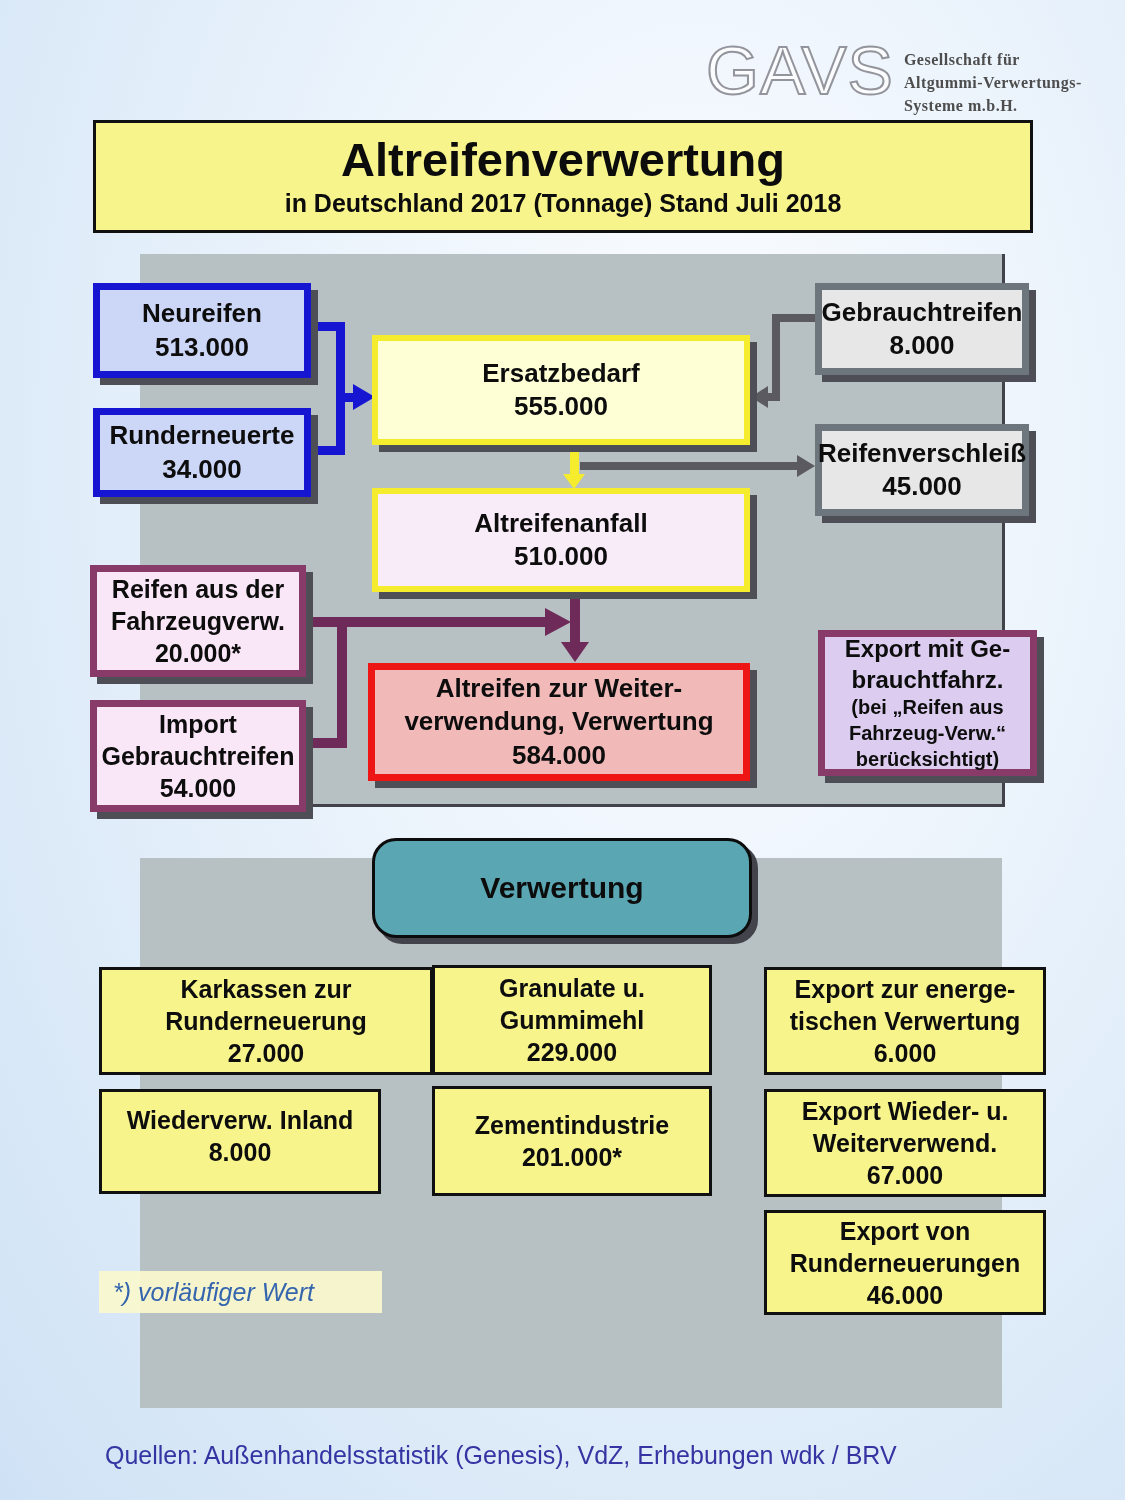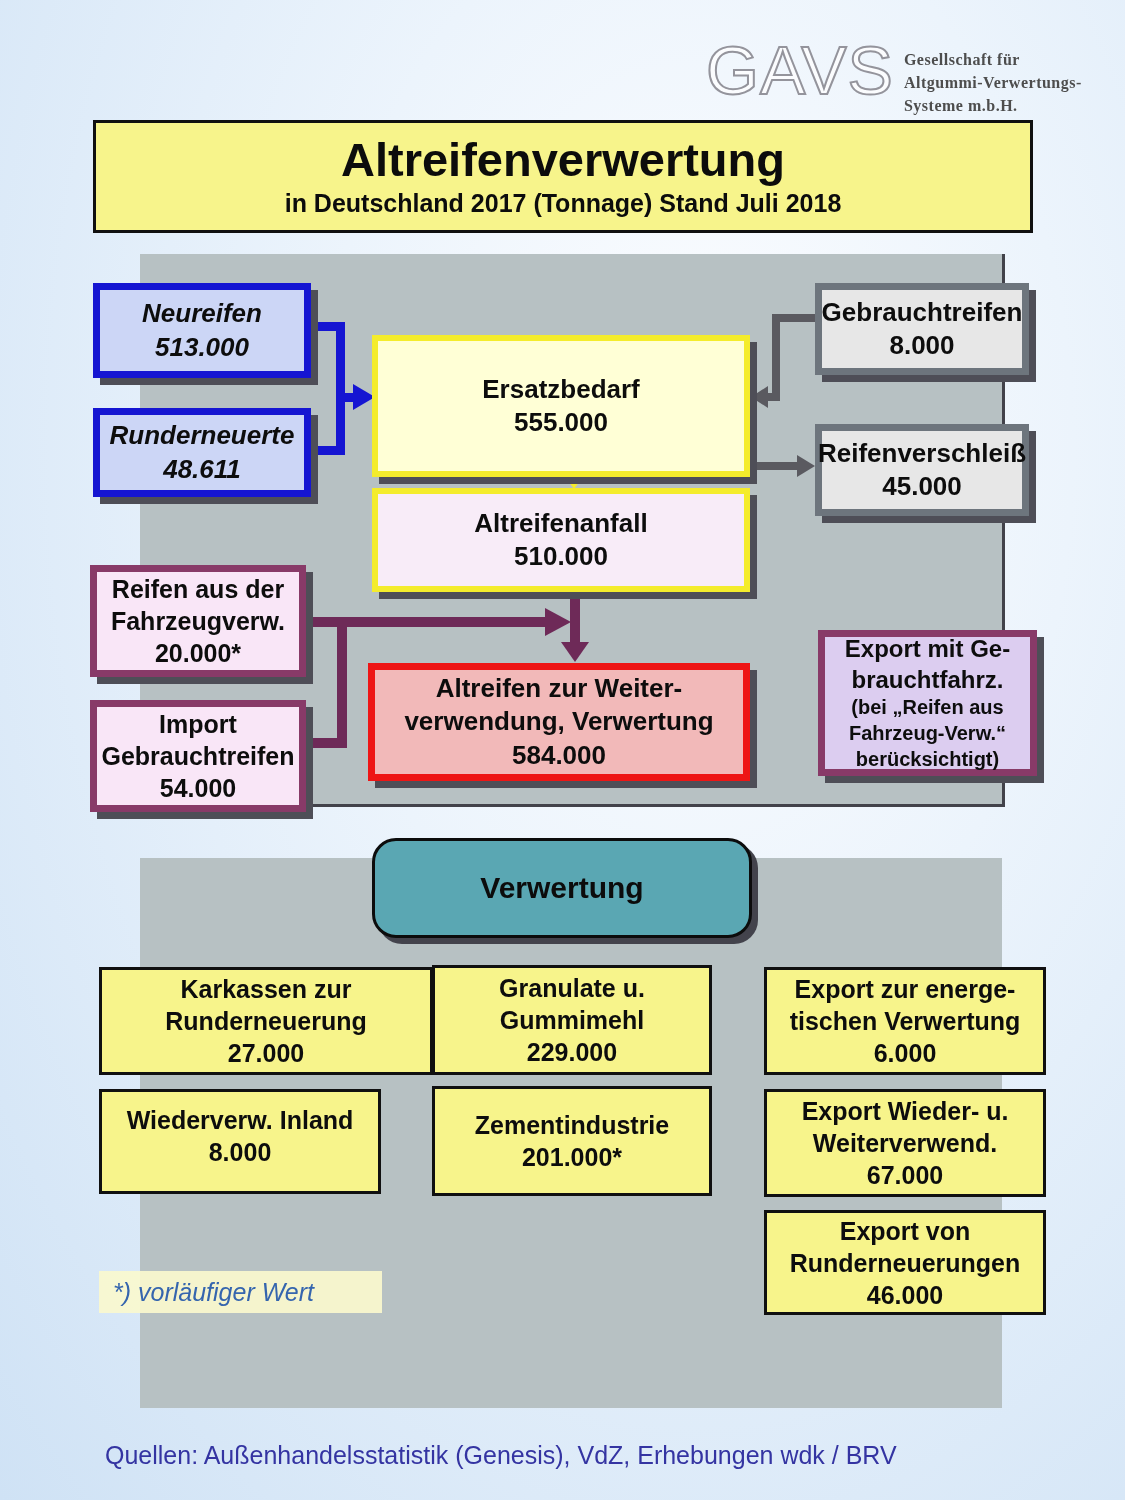--- a/index.html
+++ b/index.html
@@ -35,21 +35,21 @@
     border-right:3px solid #42424a; border-bottom:3px solid #42424a; }
   #panel-verwertung { left:140px; top:858px; width:862px; height:550px; }
   
   .node {
     position:absolute; box-sizing:border-box;
     display:flex; flex-direction:column; align-items:center; justify-content:center;
     text-align:center; font-weight:bold; color:#0d0d0d;
   }
   .txt { white-space:pre-line; line-height:1.28; }
   .shadow { box-shadow:7px 7px 0 #4e4e57; }
-  .blue    { background:#ccd6f6; border:7px solid #1515d2; font-size:26px;font-style:italic; }
+  .blue    { background:#ccd6f6; border:7px solid #1515d2; font-size:26px; }
   .grayb   { background:#e7e7e7; border:7px solid #6d757d; font-size:26px; }
   .lyellow { background:#ffffd6; border:6px solid #f4ec2c; font-size:26px; }
   .lpinky  { background:#f8ecf8; border:6px solid #f4ec2c; font-size:26px; }
   .pinkm   { background:#f9e6f7; border:7px solid #883a68; font-size:25px; }
   .redbox  { background:#f2b9b9; border:7px solid #ee1515; font-size:26px; }
   .violet  { background:#dccdf0; border:7px solid #883a68; }
   .violet .big { font-size:24px; }
   .violet .small { font-size:20px; }
   .yplain  { background:#f7f48b; border:3px solid #101010; font-size:25px; }
   #verwertung-header {
@@ -121,23 +121,23 @@
   <div class="seg c-purple" style="left:304px;top:738px;width:43px;height:10px;"></div>
   <div class="seg c-purple" style="left:570px;top:592px;width:10px;height:51px;"></div>
   <div class="head" style="left:561px;top:642px;border-left:14px solid transparent;border-right:14px solid transparent;border-top:20px solid #6e2a58;"></div>
 
   <div class="node blue shadow" style="left:93px;top:283px;width:218px;height:95px;">
     <div class="txt">Neureifen
 513.000</div>
   </div>
   <div class="node blue shadow" style="left:93px;top:408px;width:218px;height:89px;">
     <div class="txt">Runderneuerte
-48.611</div>
-  </div>
-  <div class="node lyellow shadow" style="left:372px;top:335px;width:378px;height:142px;">
+34.000</div>
+  </div>
+  <div class="node lyellow shadow" style="left:372px;top:335px;width:378px;height:110px;">
     <div class="txt">Ersatzbedarf
 555.000</div>
   </div>
   <div class="node grayb shadow" style="left:815px;top:283px;width:214px;height:92px;">
     <div class="txt">Gebrauchtreifen
 8.000</div>
   </div>
   <div class="node grayb shadow" style="left:815px;top:424px;width:214px;height:92px;">
     <div class="txt">Reifenverschleiß
 45.000</div>

